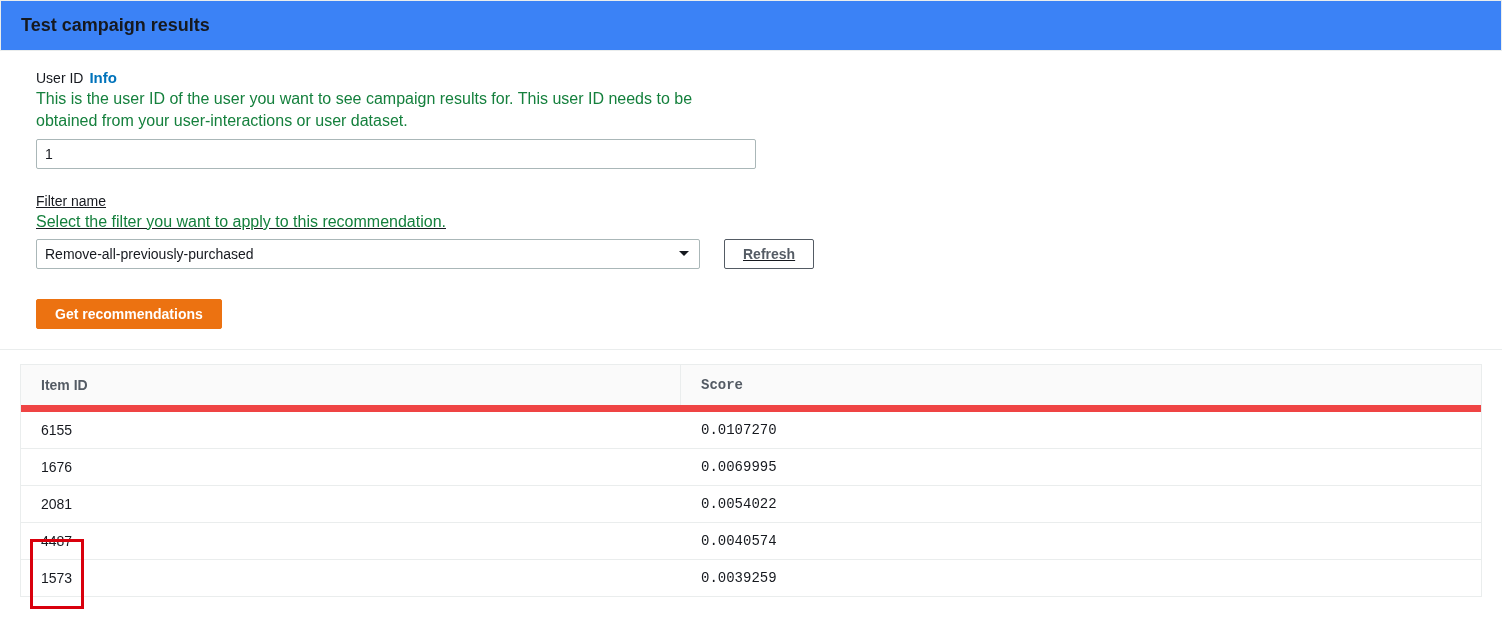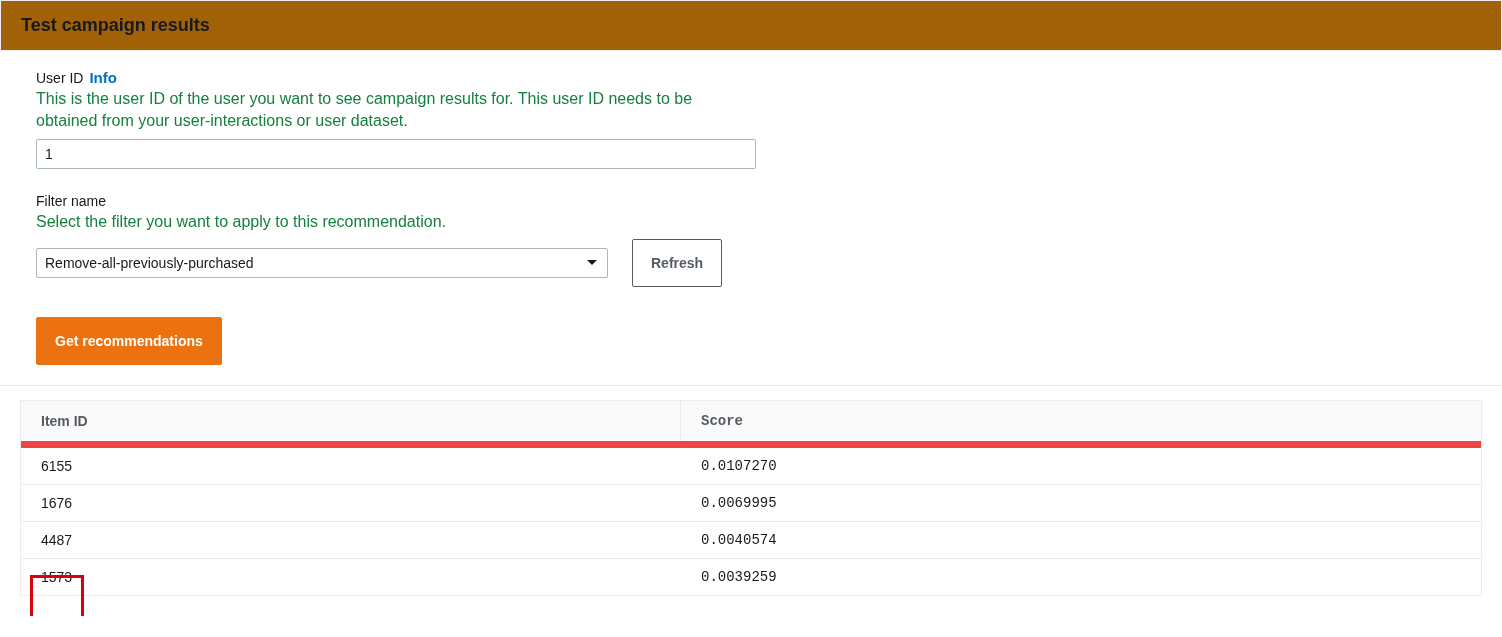--- a/index.html
+++ b/index.html
@@ -4,21 +4,21 @@
 <style>
   * { box-sizing: border-box; margin: 0; padding: 0; }
   body {
     font-family: "Amazon Ember", "Helvetica Neue", Arial, sans-serif;
     font-size: 14px;
     color: #16191f;
     background: #ffffff;
     width: 1502px;
   }
   .header-bar {
-    background: #a16207;
+    background: #3b82f6;
     border: 1px solid #eaeded;
     padding: 14px 20px;
   }
   .header-bar h1 {
     font-size: 18px;
     font-weight: 700;
     color: #16191f;
   }
   .content {
     padding: 18px 20px 10px 36px;
@@ -58,40 +58,40 @@
     background: #ffffff;
     color: #16191f;
   }
   .row-flex {
     display: flex;
     align-items: center;
     gap: 24px;
   }
   .select-wrap {
     position: relative;
-    width: 572px;
+    width: 664px;
   }
   .select-wrap .text-input {
     width: 100%;
     padding-right: 32px;
     cursor: pointer;
   }
   .select-caret {
     position: absolute;
     right: 10px;
     top: 50%;
     transform: translateY(-50%);
     pointer-events: none;
   }
   .select-caret svg { display: block; }
   .btn {
     display: inline-flex;
     align-items: center;
     justify-content: center;
-    height: 48px;
+    height: 30px;
     padding: 0 18px;
     font-size: 14px;
     font-weight: 700;
     border-radius: 2px;
     cursor: pointer;
     border: 1px solid #545b64;
     background: #ffffff;
     color: #545b64;
   }
   .btn-primary {
@@ -162,21 +162,21 @@
 
   <div class="field-group">
     <div class="field-label-row">
       <span class="field-label">User ID</span>
       <span class="info-link">Info</span>
     </div>
     <div class="field-help">This is the user ID of the user you want to see campaign results for. This user ID needs to be obtained from your user-interactions or user dataset.</div>
     <input class="text-input" type="text" value="1" style="">
   </div>
 
-  <div class="field-group" style="margin-bottom:8px;">
+  <div class="field-group" style="margin-bottom:8px;text-decoration:underline;">
     <div class="field-label-row">
       <span class="field-label">Filter name</span>
     </div>
     <div class="field-help">Select the filter you want to apply to this recommendation.</div>
     <div class="row-flex">
       <div class="select-wrap">
         <input class="text-input" type="text" readonly="" value="Remove-all-previously-purchased" style="">
         <span class="select-caret">
           <svg width="12" height="8" viewBox="0 0 12 8">
               <path d="M1 1 L6 6 L11 1 Z" fill="#16191f"></path>
@@ -203,20 +203,24 @@
 
     <div class="results-row">
       <div class="col col-item">6155</div>
       <div class="col col-score">0.0107270</div>
     </div>
     <div class="results-row">
       <div class="col col-item">1676</div>
       <div class="col col-score">0.0069995</div>
     </div>
     <div class="results-row">
+      <div class="col col-item">2081</div>
+      <div class="col col-score">0.0054022</div>
+    </div>
+    <div class="results-row">
       <div class="col col-item">4487</div>
       <div class="col col-score">0.0040574</div>
     </div>
     <div class="results-row">
       <div class="col col-item">1573</div>
       <div class="col col-score">0.0039259</div>
     </div>
   </div>
 
   <div class="highlight-box" style="left:30px; top:175px; width:54px; height:70px;"></div>

